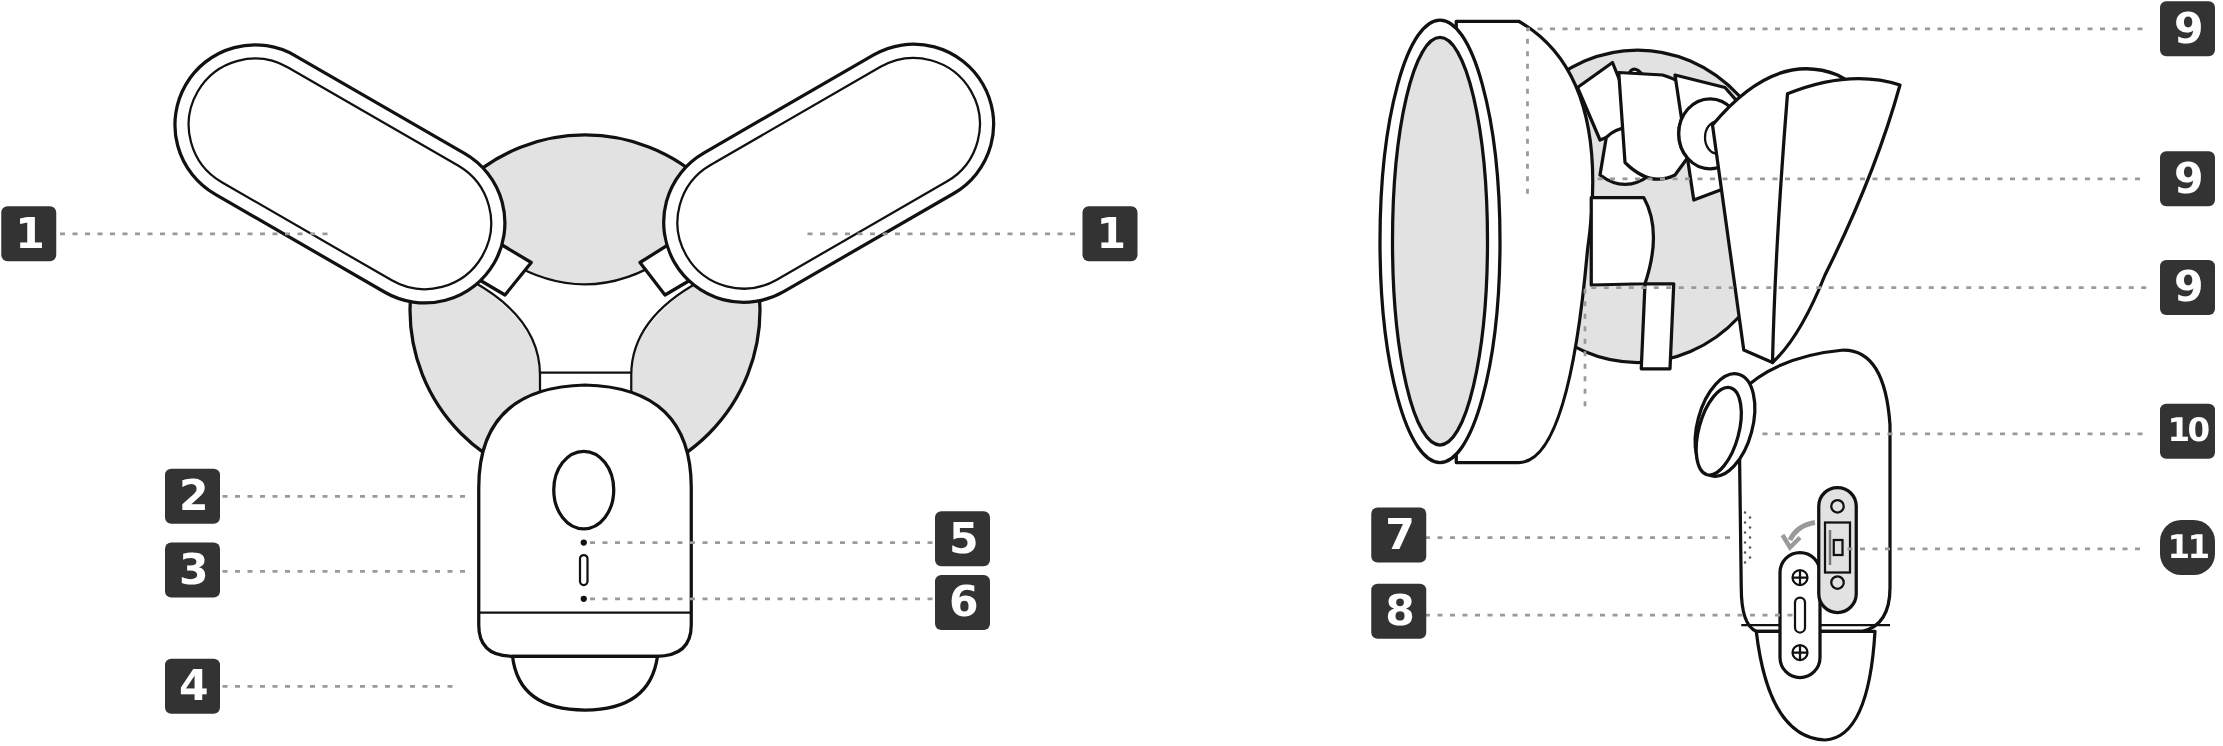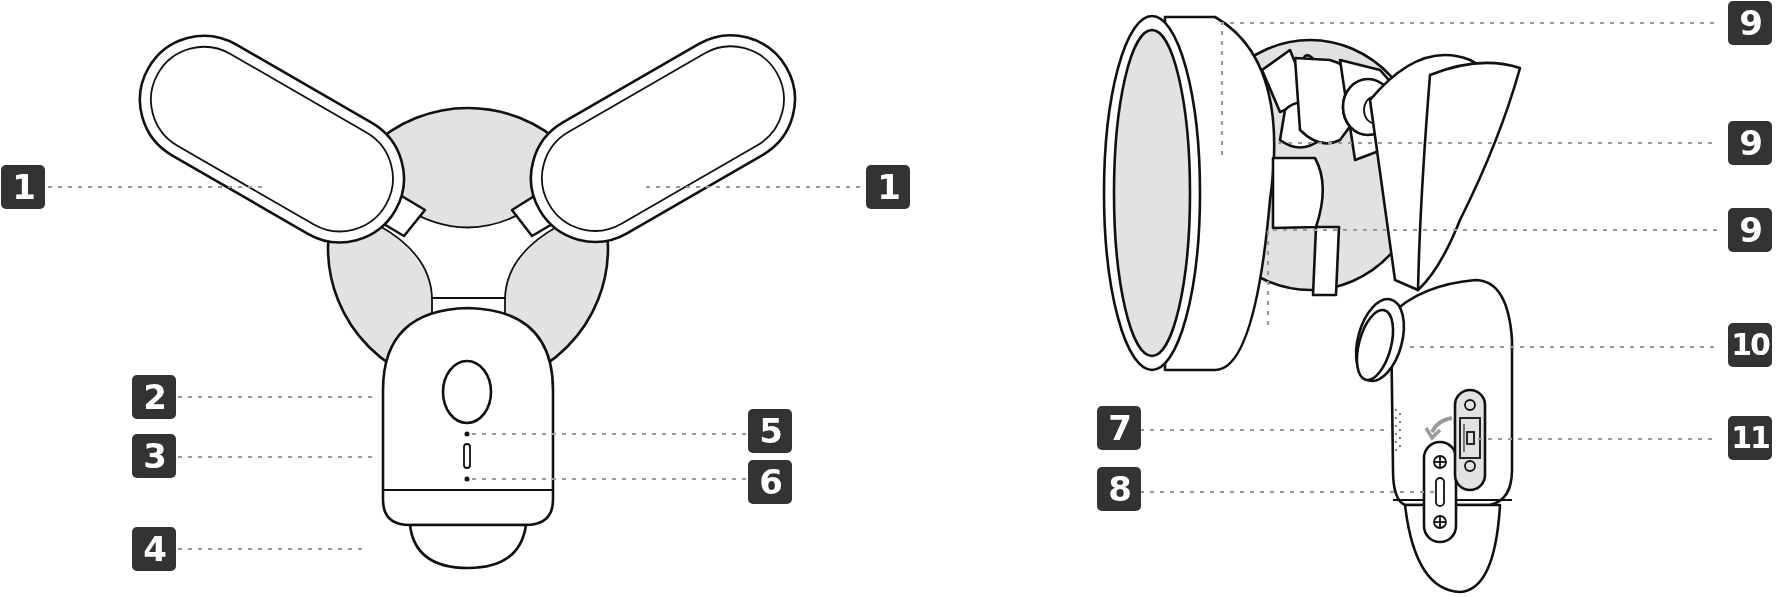--- a/index.html
+++ b/index.html
@@ -5,21 +5,21 @@
     html, body { margin: 0; padding: 0; background: #ffffff; }
     body { width: 1778px; height: 597px; position: relative; overflow: hidden;
            font-family: "DejaVu Sans", "Liberation Sans", sans-serif; }
     #diagram { position: absolute; left: 0; top: 0; width: 1778px; height: 597px; }
     .badge {
       position: absolute; width: 44px; height: 44px; border-radius: 5px;
       background: #333333; color: #ffffff; font-weight: bold; font-size: 34px;
       display: flex; align-items: center; justify-content: center;
       font-family: "DejaVu Sans", sans-serif; line-height: 1; letter-spacing: -2px;
     }
-    .badge.wide { width: 44px; font-size: 30px; }
+    .badge.wide { width: 44px; font-size: 26px; }
     .leader { stroke: #9a9a9a; stroke-width: 2.2; stroke-dasharray: 4 6; fill: none; }
     .ol { stroke: #111; stroke-width: 2.6; fill: #fff; stroke-linejoin: round; }
     .olg { stroke: #111; stroke-width: 2.6; fill: #e1e2e1; stroke-linejoin: round; }
     .thin { stroke: #111; stroke-width: 1.8; fill: none; }
   </style>
 </head>
 <body>
 
 <svg id="diagram" viewBox="0 0 1778 597" xmlns="http://www.w3.org/2000/svg">
 
@@ -160,14 +160,14 @@
 <div class="badge" style="left:132px;top:434px;">3</div>
 <div class="badge" style="left:132px;top:527px;">4</div>
 <div class="badge" style="left:748px;top:409px;">5</div>
 <div class="badge" style="left:748px;top:460px;">6</div>
 
 <div class="badge" style="left:1728px;top:1px;">9</div>
 <div class="badge" style="left:1728px;top:121px;">9</div>
 <div class="badge" style="left:1728px;top:208px;">9</div>
 <div class="badge wide" style="left:1728px;top:323px;">10</div>
 <div class="badge" style="left:1097px;top:406px;">7</div>
-<div class="badge wide" style="left:1728px;top:416px;">11</div>
+<div class="badge wide" style="left:1728px;top:416px;border-radius:17px;">11</div>
 <div class="badge" style="left:1097px;top:467px;">8</div>
 
 </body></html>

